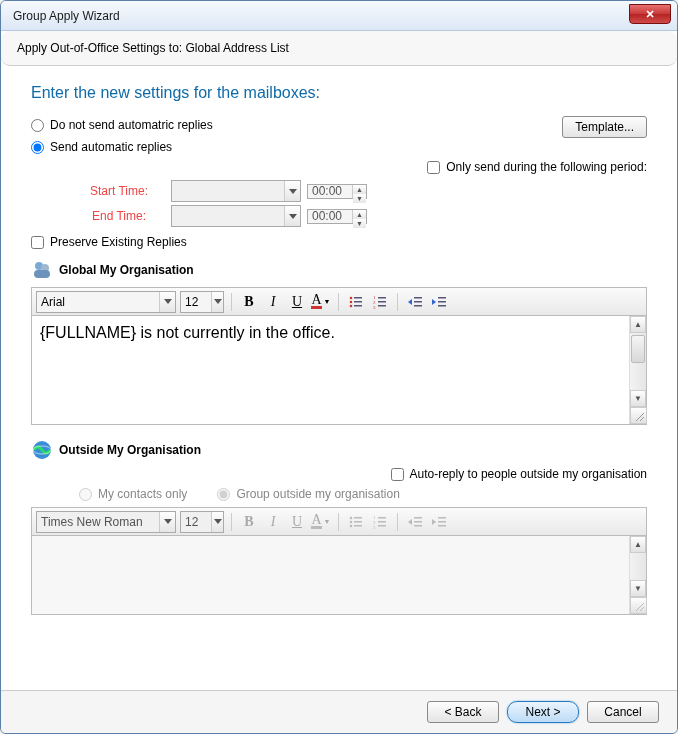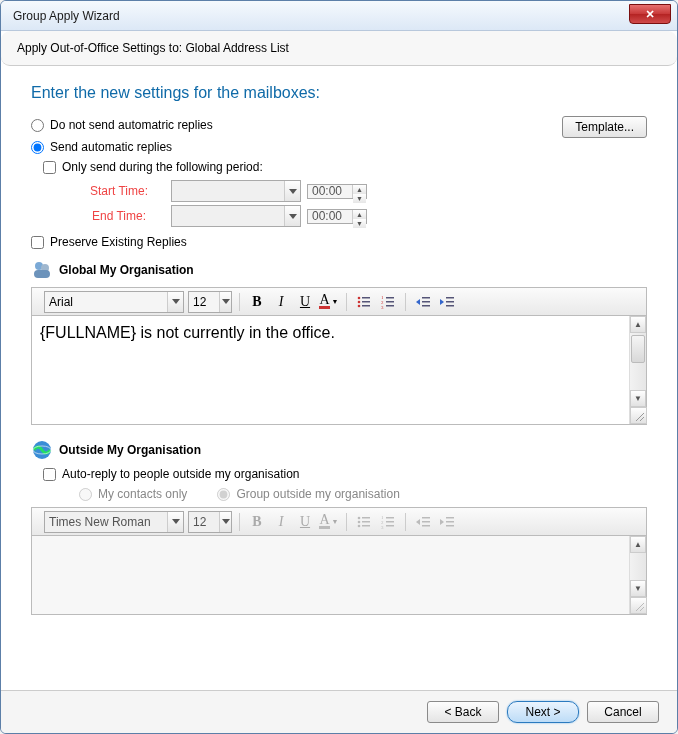--- a/index.html
+++ b/index.html
@@ -90,21 +90,21 @@
     font-family: inherit;
     cursor: pointer;
     min-width: 72px;
   }
   .btn.primary {
     border-color: #2b7abf;
     background: linear-gradient(#eaf4fe, #bddcf7);
     box-shadow: 0 0 2px #6fb3ec;
     border-radius: 10px;
   }
-  .indent1 { margin-left: 12px; }
+  .indent1 { margin-left: 27px; justify-content: flex-end; }
   .time-grid {
     margin: 6px 0 8px 48px;
   }
   .time-grid .trow {
     display: flex;
     align-items: center;
     margin: 3px 0;
   }
   .time-grid label {
     width: 80px;
@@ -179,21 +179,21 @@
     width: 22px; height: 22px; margin-right: 6px;
     display:flex;align-items:center;justify-content:center;
   }
   .toolbar {
     display: flex;
     align-items: center;
     gap: 4px;
     background: linear-gradient(#fbfbfb, #e9e9e9);
     border: 1px solid #bbb;
     border-bottom: none;
-    padding: 3px 12px;
+    padding: 3px 4px;
     height: 28px;
   }
   .toolbar.disabled { color:#999; }
   .toolbar .sep {
     width: 1px; height: 18px; background:#ccc; margin:0 3px;
   }
   .toolbar .tbtn {
     min-width: 20px; height: 20px;
     display:flex;align-items:center;justify-content:center;
     cursor:pointer;

